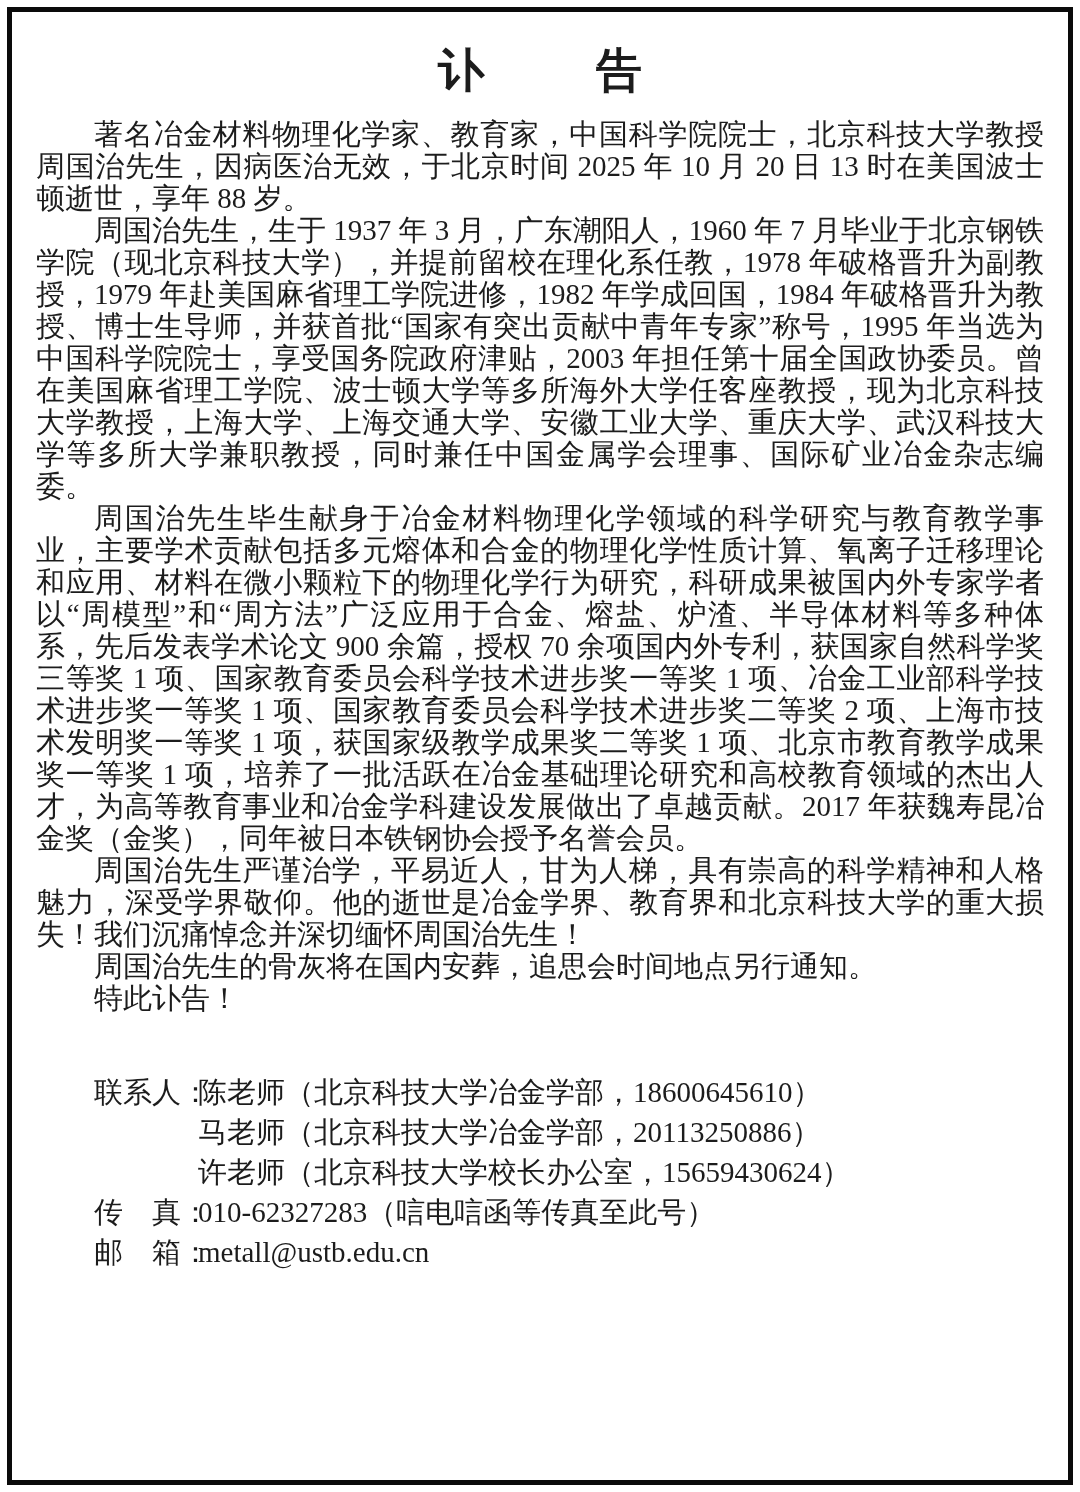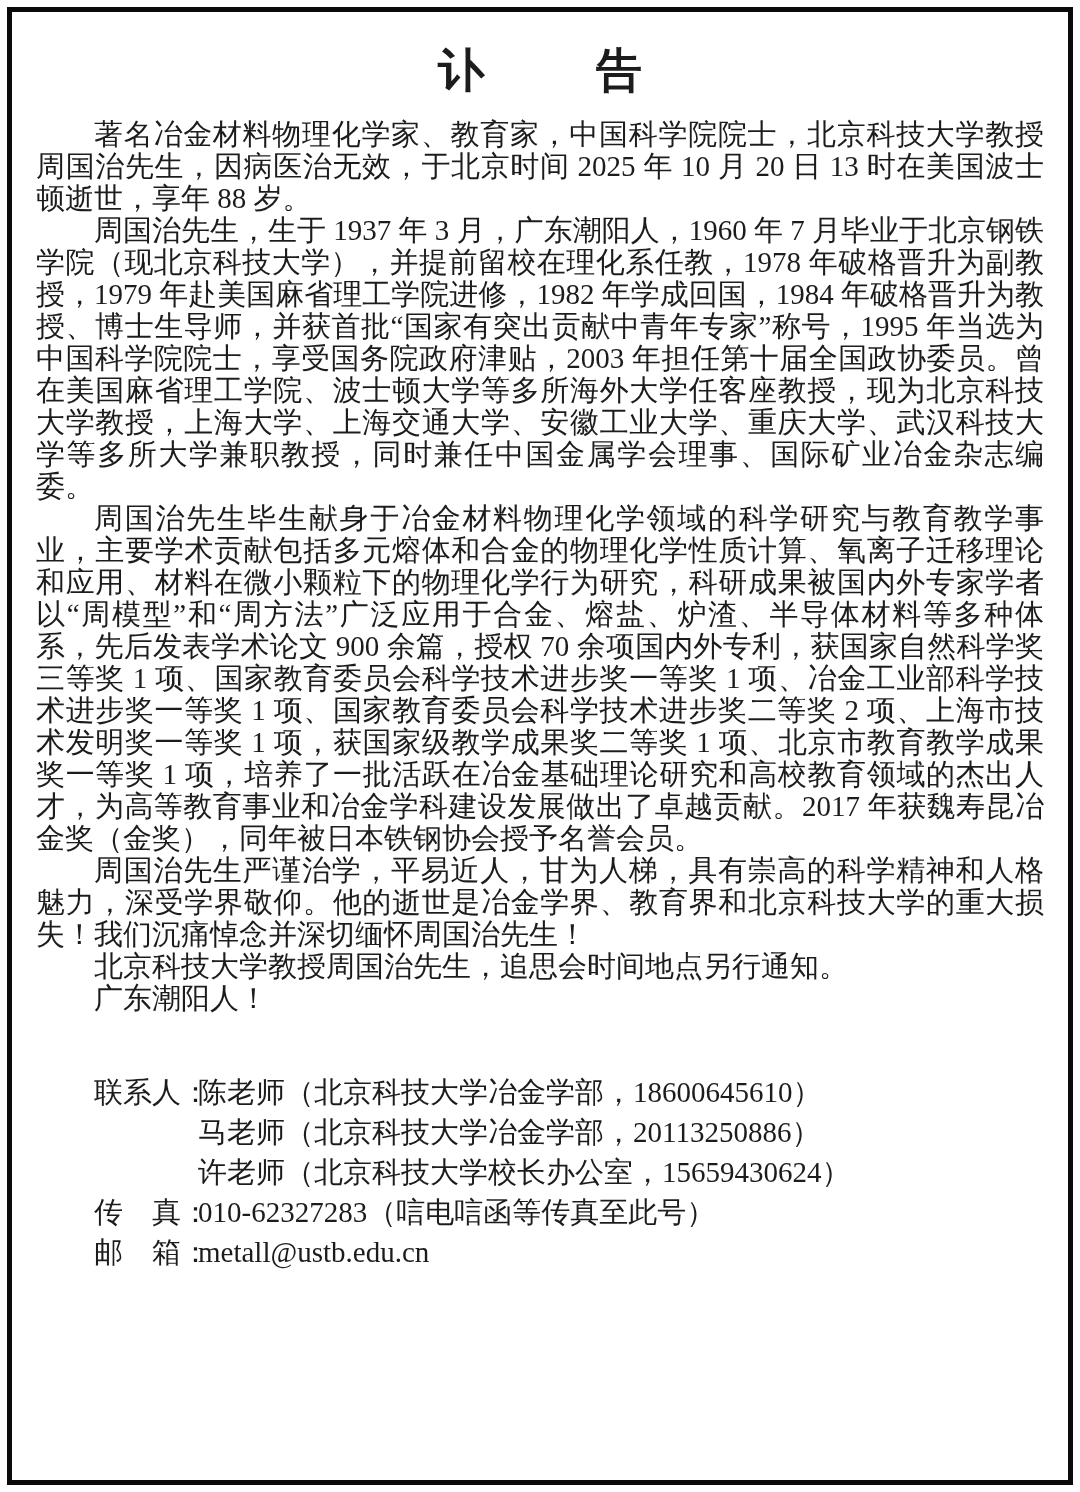--- a/index.html
+++ b/index.html
@@ -74,22 +74,22 @@
   <h1 class="title">
     <span>讣</span>
     <span>告</span>
   </h1>
 
   <div class="bodytext">
     <p class="para">著名冶金材料物理化学家、教育家，中国科学院院士，北京科技大学教授周国治先生，因病医治无效，于北京时间 2025 年 10 月 20 日 13 时在美国波士顿逝世，享年 88 岁。</p>
     <p class="para">周国治先生，生于 1937 年 3 月，广东潮阳人，1960 年 7 月毕业于北京钢铁学院（现北京科技大学），并提前留校在理化系任教，1978 年破格晋升为副教授，1979 年赴美国麻省理工学院进修，1982 年学成回国，1984 年破格晋升为教授、博士生导师，并获首批“国家有突出贡献中青年专家”称号，1995 年当选为中国科学院院士，享受国务院政府津贴，2003 年担任第十届全国政协委员。曾在美国麻省理工学院、波士顿大学等多所海外大学任客座教授，现为北京科技大学教授，上海大学、上海交通大学、安徽工业大学、重庆大学、武汉科技大学等多所大学兼职教授，同时兼任中国金属学会理事、国际矿业冶金杂志编委。</p>
     <p class="para">周国治先生毕生献身于冶金材料物理化学领域的科学研究与教育教学事业，主要学术贡献包括多元熔体和合金的物理化学性质计算、氧离子迁移理论和应用、材料在微小颗粒下的物理化学行为研究，科研成果被国内外专家学者以“周模型”和“周方法”广泛应用于合金、熔盐、炉渣、半导体材料等多种体系，先后发表学术论文 900 余篇，授权 70 余项国内外专利，获国家自然科学奖三等奖 1 项、国家教育委员会科学技术进步奖一等奖 1 项、冶金工业部科学技术进步奖一等奖 1 项、国家教育委员会科学技术进步奖二等奖 2 项、上海市技术发明奖一等奖 1 项，获国家级教学成果奖二等奖 1 项、北京市教育教学成果奖一等奖 1 项，培养了一批活跃在冶金基础理论研究和高校教育领域的杰出人才，为高等教育事业和冶金学科建设发展做出了卓越贡献。2017 年获魏寿昆冶金奖（金奖），同年被日本铁钢协会授予名誉会员。</p>
     <p class="para">周国治先生严谨治学，平易近人，甘为人梯，具有崇高的科学精神和人格魅力，深受学界敬仰。他的逝世是冶金学界、教育界和北京科技大学的重大损失！我们沉痛悼念并深切缅怀周国治先生！</p>
-    <p class="para">北京科技大学教授周国治先生，追思会时间地点另行通知。</p>
-    <p class="para">广东潮阳人！</p>
+    <p class="para">周国治先生的骨灰将在国内安葬，追思会时间地点另行通知。</p>
+    <p class="para">特此讣告！</p>
   </div>
 
   <div class="contacts">
     <div class="contact-row">
       <span class="contact-label">联系人：</span>
       <span class="contact-value">陈老师（北京科技大学冶金学部，18600645610）</span>
     </div>
     <div class="contact-row">
       <span class="contact-label"></span>
       <span class="contact-value">马老师（北京科技大学冶金学部，20113250886）</span>

